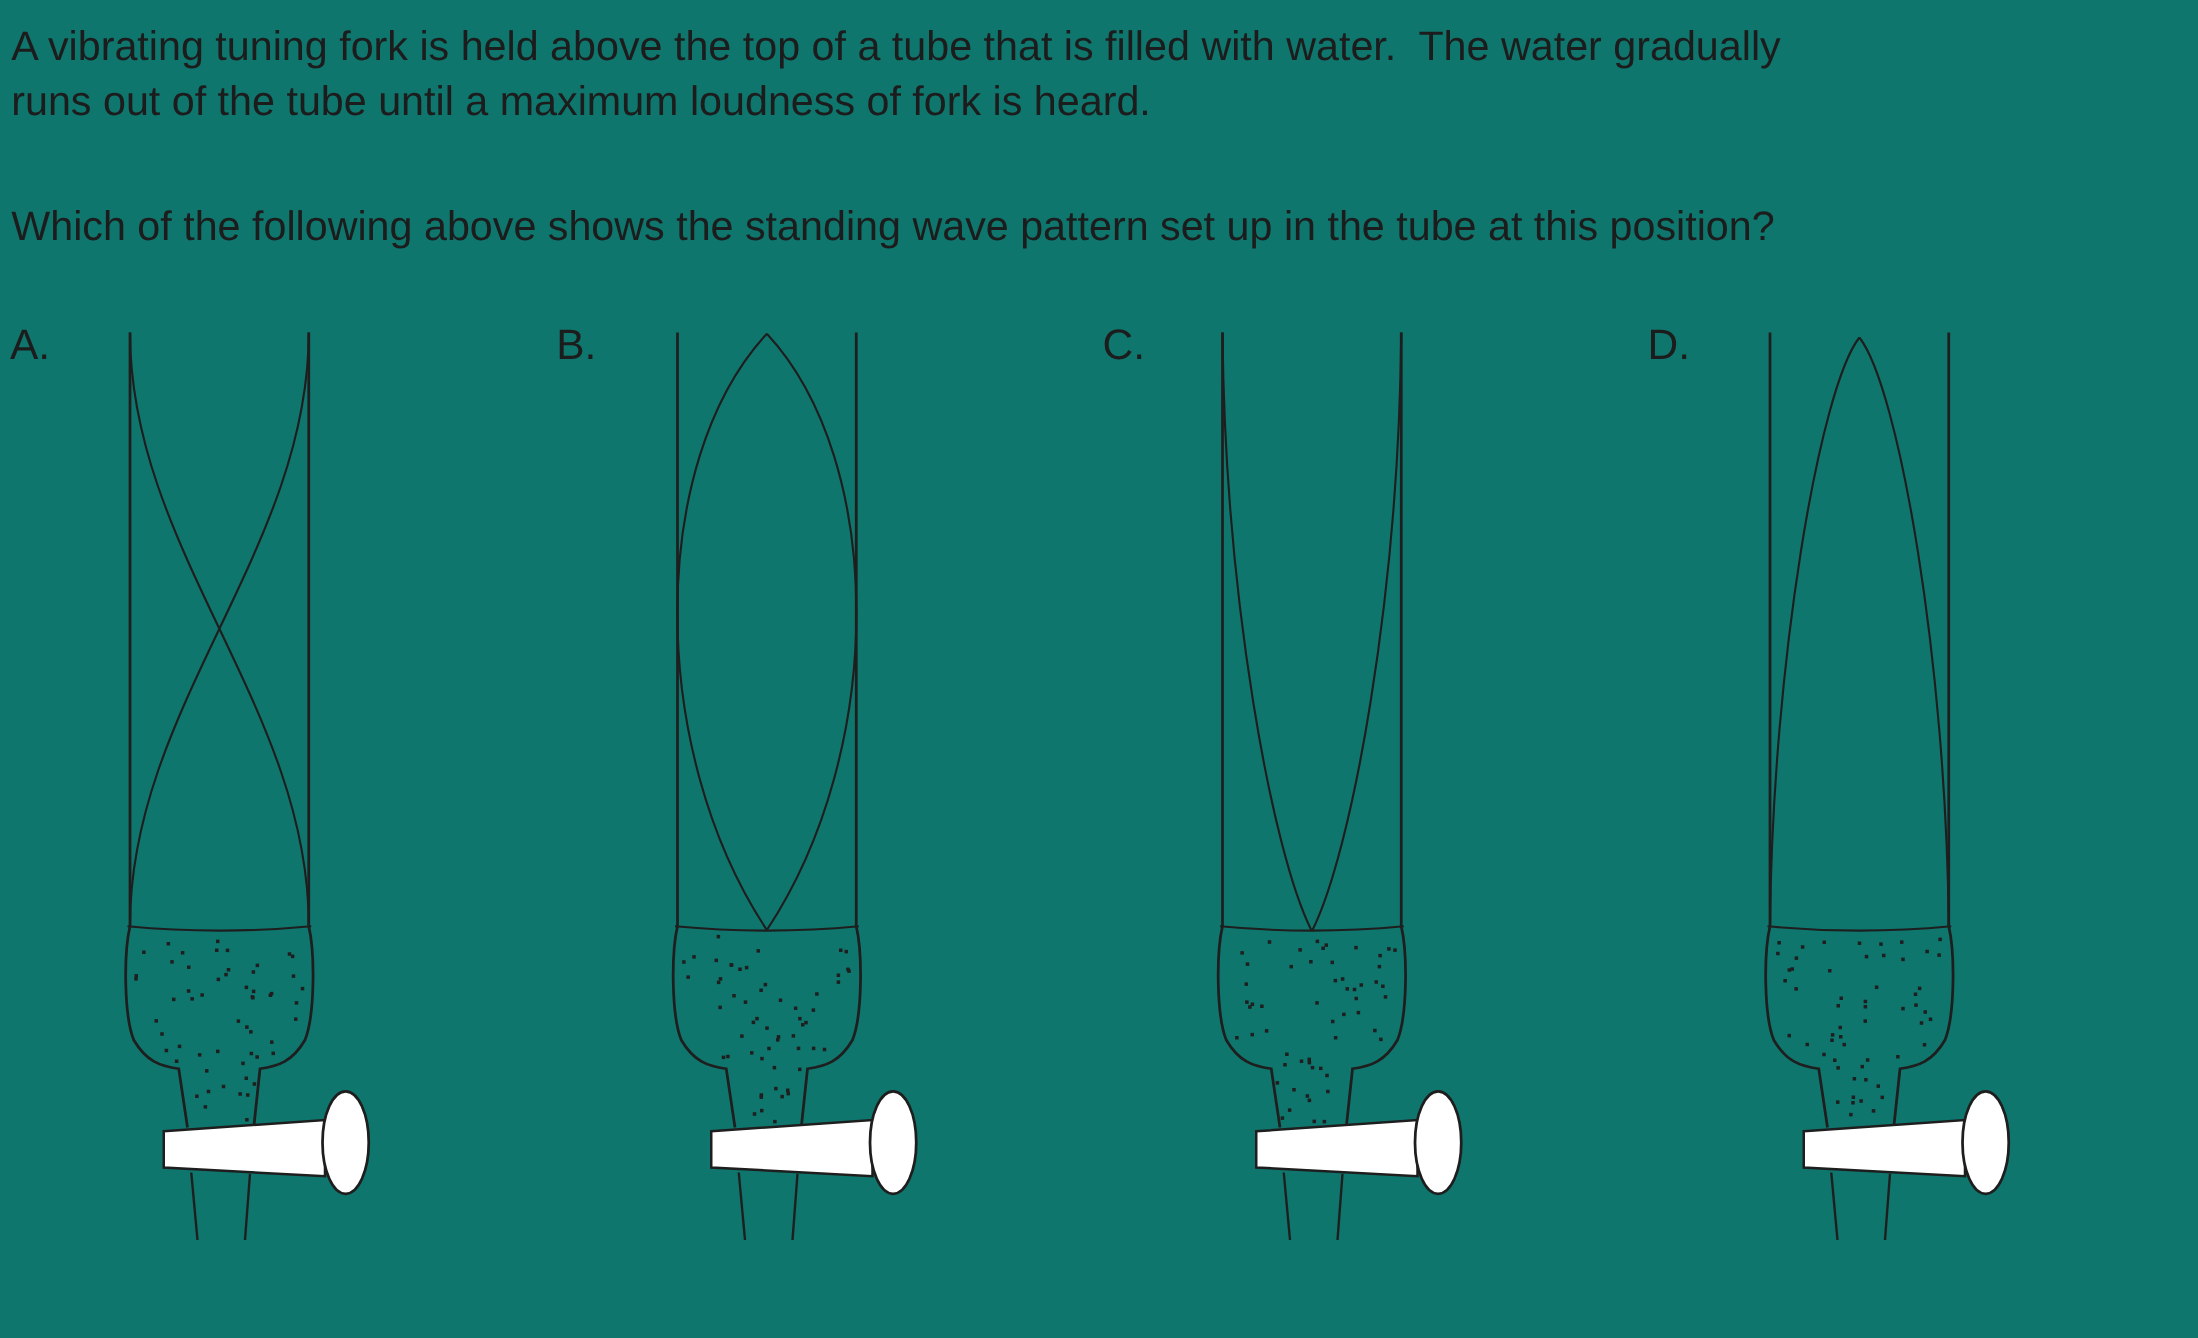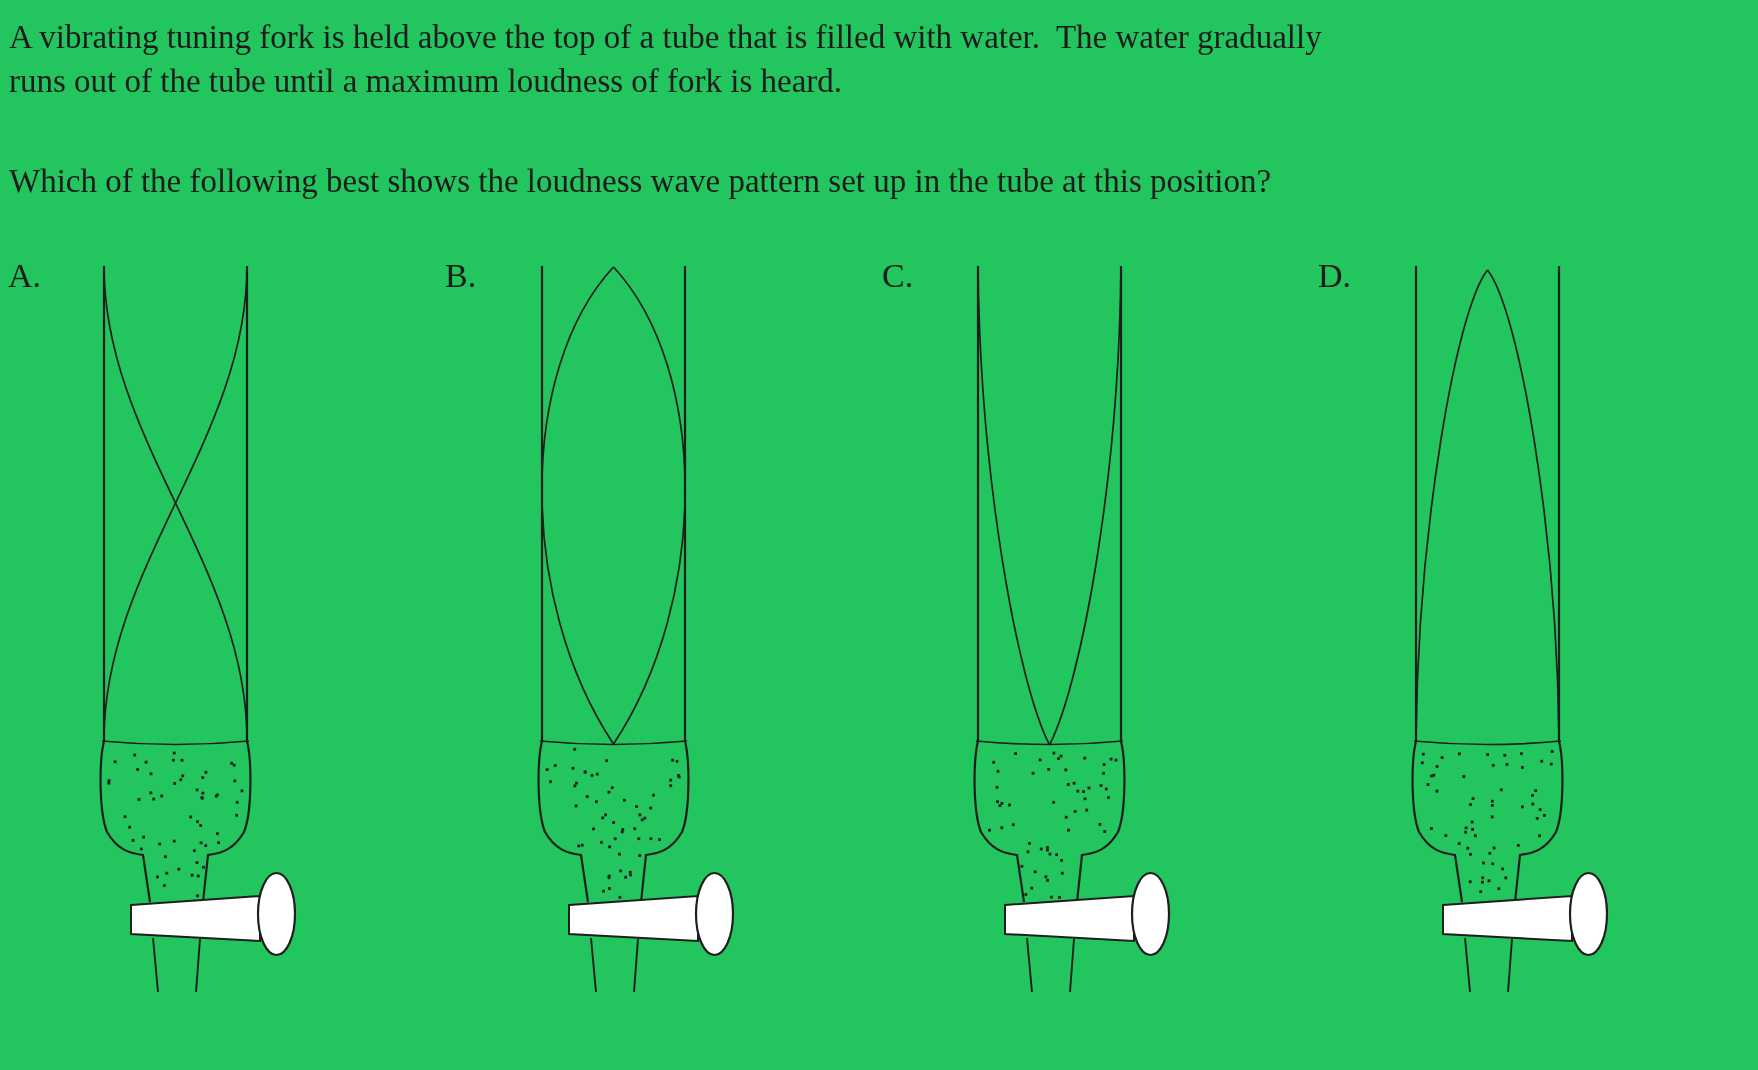--- a/index.html
+++ b/index.html
@@ -1,34 +1,34 @@
 <!DOCTYPE html>
 <html><head>
 <meta charset="utf-8">
 <style>
   html,body{margin:0;padding:0;background:#ffffff;}
-  .page{position:relative;width:1758px;height:1070px;background:#22c55e;overflow:hidden;
-        font-family:Liberation Serif, serif;color:#1c1c1c;}
+  .page{position:relative;width:1758px;height:1070px;background:#0f766e;overflow:hidden;
+        font-family:Liberation Sans, sans-serif;color:#1c1c1c;}
   .qtext{position:absolute;left:9px;top:15px;width:1560px;font-size:33px;line-height:44px;}
   .prompt{position:absolute;left:9px;top:159px;width:1560px;font-size:33px;line-height:44px;}
   .option{position:absolute;top:230px;width:346px;height:800px;}
   .opt-label{position:absolute;left:0;top:28px;font-size:34px;line-height:36px;}
   svg.tube{position:absolute;top:0;width:300px;height:800px;}
 </style>
 </head>
 <body>
 
 <div class="page">
 
   <div class="qtext">
     <div>A vibrating tuning fork is held above the top of a tube that is filled with water.&nbsp; The water gradually</div>
     <div>runs out of the tube until a maximum loudness of fork is heard.</div>
   </div>
 
-  <div class="prompt">Which of the following best shows the loudness wave pattern set up in the tube at this position?</div>
+  <div class="prompt">Which of the following above shows the standing wave pattern set up in the tube at this position?</div>
 
   <div class="option" style="left:8px">
     <span class="opt-label">A.</span>
     <svg class="tube" viewBox="0 0 300 800" style="left:36px">
         <rect x="92.2" y="538.1" width="2.8" height="2.8" fill="#1e1e1e"></rect>
         <rect x="135.4" y="548.3" width="2.8" height="2.8" fill="#1e1e1e"></rect>
         <rect x="128.0" y="528.8" width="2.8" height="2.8" fill="#1e1e1e"></rect>
         <rect x="136.6" y="528.9" width="2.8" height="2.8" fill="#1e1e1e"></rect>
         <rect x="89.3" y="523.6" width="2.8" height="2.8" fill="#1e1e1e"></rect>
         <rect x="157.3" y="546.2" width="2.8" height="2.8" fill="#1e1e1e"></rect>

